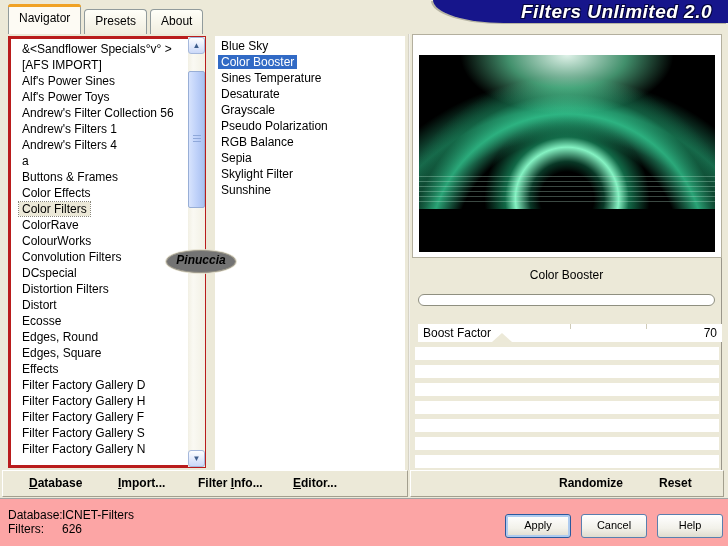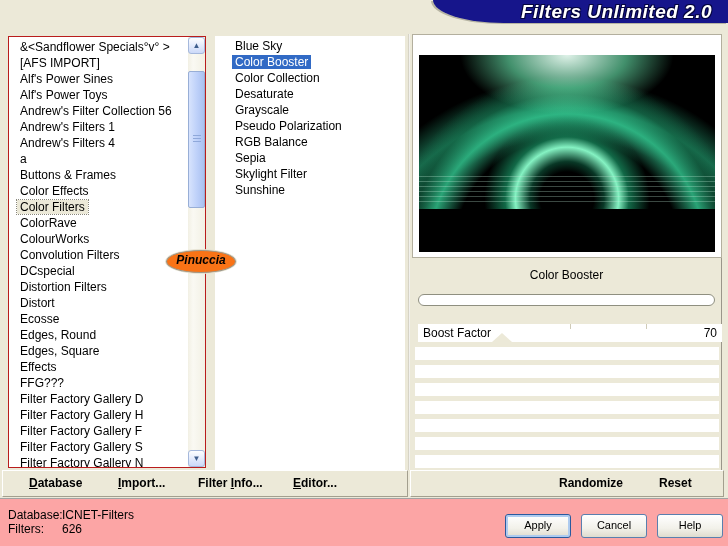--- a/index.html
+++ b/index.html
@@ -18,42 +18,42 @@
   
   .tabs{position:absolute;left:8px;top:3px;height:31px;display:flex;align-items:flex-end;gap:3px;}
   .tab{height:24px;line-height:23px;padding:0 10px;background:linear-gradient(#FFFFF8,#F0EDDF);
        border:1px solid #919B9C;border-bottom:none;border-radius:4px 4px 0 0;cursor:default;}
   .tab.active{height:29px;line-height:27px;background:#FDFBF4;position:relative;}
   .tab.active::before{content:'';position:absolute;top:-1px;left:-1px;right:-1px;height:3px;
        background:#F0A225;border-radius:4px 4px 0 0;}
 
   
   .cat-list{position:absolute;left:8px;top:36px;width:198px;height:432px;background:#fff;
-            border:1px solid #b91c1c;box-sizing:border-box;overflow:hidden;padding-top:2px;}
+            border:3px solid #b91c1c;box-sizing:border-box;overflow:hidden;padding-top:2px;}
   .cat-list .li{height:16px;line-height:16px;white-space:nowrap;padding-left:8px;}
   .cat-list .li-text{padding:0 3px;}
   .cat-list .sel .li-text{background:#ECE9D8;outline:1px dotted #8A887C;}
 
   
   .sb{position:absolute;left:188px;top:37px;width:17px;height:430px;
       background:linear-gradient(to right,#F2F0E4,#FAF9F3 30%,#F2F0E4);}
   .sb-btn{position:absolute;left:0;width:17px;height:17px;box-sizing:border-box;
       background:linear-gradient(#FDFEFF,#CCD9F8);border:1px solid #A5B8DC;border-radius:3px;
       color:#3F5E8C;font-size:8px;line-height:15px;text-align:center;}
   .sb-up{top:0;} .sb-down{bottom:0;}
   .sb-thumb{position:absolute;left:0;top:34px;width:17px;height:137px;box-sizing:border-box;
       background:linear-gradient(to right,#D7E3FD,#BDD0F9 55%,#AAC1F0);
       border:1px solid #98AED6;border-radius:2px;}
   .sb-thumb::after{content:'';position:absolute;left:4px;top:50%;margin-top:-5px;width:8px;height:9px;
       background:repeating-linear-gradient(to bottom,#8FA8DA 0 1px,rgba(0,0,0,0) 1px 3px);}
 
   
   .flt-list{position:absolute;left:215px;top:36px;width:190px;height:432px;background:#fff;
             overflow:hidden;padding-top:2px;}
-  .flt-list .li{height:16px;line-height:16px;white-space:nowrap;padding-left:17px;}
+  .flt-list .li{height:16px;line-height:16px;white-space:nowrap;padding-left:3px;}
   .flt-list .li-text{padding:0 3px;}
   .flt-list .sel .li-text{background:#316AC5;color:#fff;}
 
   .vdivider{position:absolute;left:408px;top:34px;width:2px;height:436px;
             background:linear-gradient(to right,#C9C5B4,#FFFFFF);}
 
   
   .preview{position:absolute;left:412px;top:34px;width:310px;height:224px;background:#fff;
            border:1px solid #B3AF9E;box-sizing:border-box;}
   .preview-img{position:absolute;left:6px;top:20px;width:296px;height:197px;
@@ -104,33 +104,38 @@
   .sl1{top:9px;} .sl2{top:23px;}
 
   .btn{position:absolute;top:514px;width:66px;height:24px;box-sizing:border-box;
        border:1px solid #5A7FAE;border-radius:3px;text-align:center;line-height:21px;
        background:linear-gradient(#FFFFFF,#F2F1EA 60%,#DFDCCE);font-size:11px;cursor:default;}
   .btn.default{border-color:#2A5A9E;box-shadow:inset 0 0 0 2px #AECBEF;}
   .btn-apply{left:505px;} .btn-cancel{left:581px;} .btn-help{left:657px;}
 
   
   .watermark{position:absolute;left:166px;top:250px;width:68px;height:21px;
-       background:#f97316;border:1px solid #9B9789;border-radius:50%;
+       background:#737373;border:1px solid #9B9789;border-radius:50%;
        text-align:center;line-height:19px;font-weight:bold;font-style:italic;font-size:12px;
        box-shadow:0 0 0 1px #E6E2D2;}
 </style>
 </head>
 <body>
 
 <div class="dialog">
 
   <div class="swoosh">
     <span class="ttl">Filters Unlimited 2.0</span>
   </div>
 
+  <div class="tabs">
+    <div class="tab active">Navigator</div>
+    <div class="tab">Presets</div>
+    <div class="tab">About</div>
+  </div>
 
   <div class="cat-list">
       <div class="li"><span class="li-text">&amp;&lt;Sandflower Specials°v° &gt;</span></div>
       <div class="li"><span class="li-text">[AFS IMPORT]</span></div>
       <div class="li"><span class="li-text">Alf's Power Sines</span></div>
       <div class="li"><span class="li-text">Alf's Power Toys</span></div>
       <div class="li"><span class="li-text">Andrew's Filter Collection 56</span></div>
       <div class="li"><span class="li-text">Andrew's Filters 1</span></div>
       <div class="li"><span class="li-text">Andrew's Filters 4</span></div>
       <div class="li"><span class="li-text">a</span></div>
@@ -140,38 +145,37 @@
       <div class="li"><span class="li-text">ColorRave</span></div>
       <div class="li"><span class="li-text">ColourWorks</span></div>
       <div class="li"><span class="li-text">Convolution Filters</span></div>
       <div class="li"><span class="li-text">DCspecial</span></div>
       <div class="li"><span class="li-text">Distortion Filters</span></div>
       <div class="li"><span class="li-text">Distort</span></div>
       <div class="li"><span class="li-text">Ecosse</span></div>
       <div class="li"><span class="li-text">Edges, Round</span></div>
       <div class="li"><span class="li-text">Edges, Square</span></div>
       <div class="li"><span class="li-text">Effects</span></div>
-      <div class="li"><span class="li-text">FFG???</span></div>
       <div class="li"><span class="li-text">Filter Factory Gallery D</span></div>
       <div class="li"><span class="li-text">Filter Factory Gallery H</span></div>
       <div class="li"><span class="li-text">Filter Factory Gallery F</span></div>
       <div class="li"><span class="li-text">Filter Factory Gallery S</span></div>
       <div class="li"><span class="li-text">Filter Factory Gallery N</span></div>
     </div>
 
   <div class="sb">
     <div class="sb-btn sb-up">▲</div>
     <div class="sb-thumb"></div>
     <div class="sb-btn sb-down">▼</div>
   </div>
 
   <div class="flt-list">
       <div class="li"><span class="li-text">Blue Sky</span></div>
       <div class="li sel"><span class="li-text">Color Booster</span></div>
-      <div class="li"><span class="li-text">Color Collection</span></div>
+      <div class="li"><span class="li-text">Sines Temperature</span></div>
       <div class="li"><span class="li-text">Desaturate</span></div>
       <div class="li"><span class="li-text">Grayscale</span></div>
       <div class="li"><span class="li-text">Pseudo Polarization</span></div>
       <div class="li"><span class="li-text">RGB Balance</span></div>
       <div class="li"><span class="li-text">Sepia</span></div>
       <div class="li"><span class="li-text">Skylight Filter</span></div>
       <div class="li"><span class="li-text">Sunshine</span></div>
     </div>
 
   <div class="vdivider"></div>

